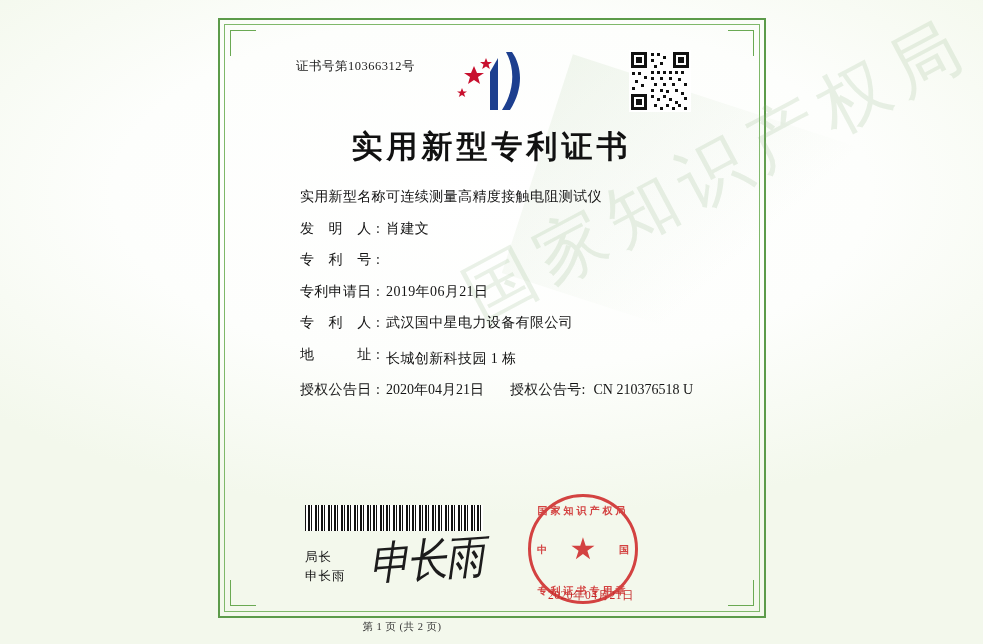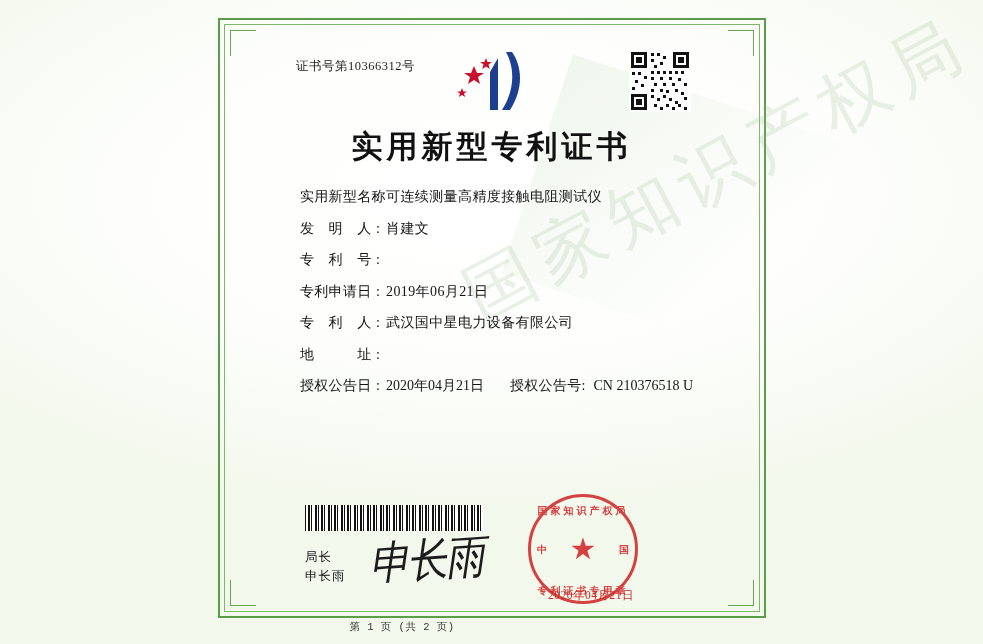--- a/index.html
+++ b/index.html
@@ -217,21 +217,20 @@
   }
 
   .page-footer {
     position: absolute;
     left: 0; top: 620px;
     width: 804px;
     text-align: center;
     font-size: 10.5px;
     color: #333;
     letter-spacing: 0.5px;
-    font-family: Liberation Mono, monospace;
   }
 </style>
 </head>
 <body>
 
 <div id="certificate">
 
   <div class="frame-outer"></div>
   <div class="frame-inner"></div>
   <div class="frame-corner fc-tl"></div>
@@ -338,20 +337,21 @@
     </div>
     <div class="f-row">
       <div class="f-label">专　利　人</div>
       <div class="f-colon">:</div>
       <div class="f-value">武汉国中星电力设备有限公司</div>
     </div>
     <div class="f-row">
       <div class="f-label">地　　　址</div>
       <div class="f-colon">:</div>
       <div class="f-value">
+        <span class="line2">长城创新科技园 1 栋</span>
       </div>
     </div>
     <div class="f-row f-inline">
       <div class="f-label">授权公告日</div>
       <div class="f-colon">:</div>
       <div>2020年04月21日</div>
       <div class="second-label">授权公告号</div>
       <div class="second-colon">:</div>
       <div class="second-value">CN 210376518 U</div>
     </div>

